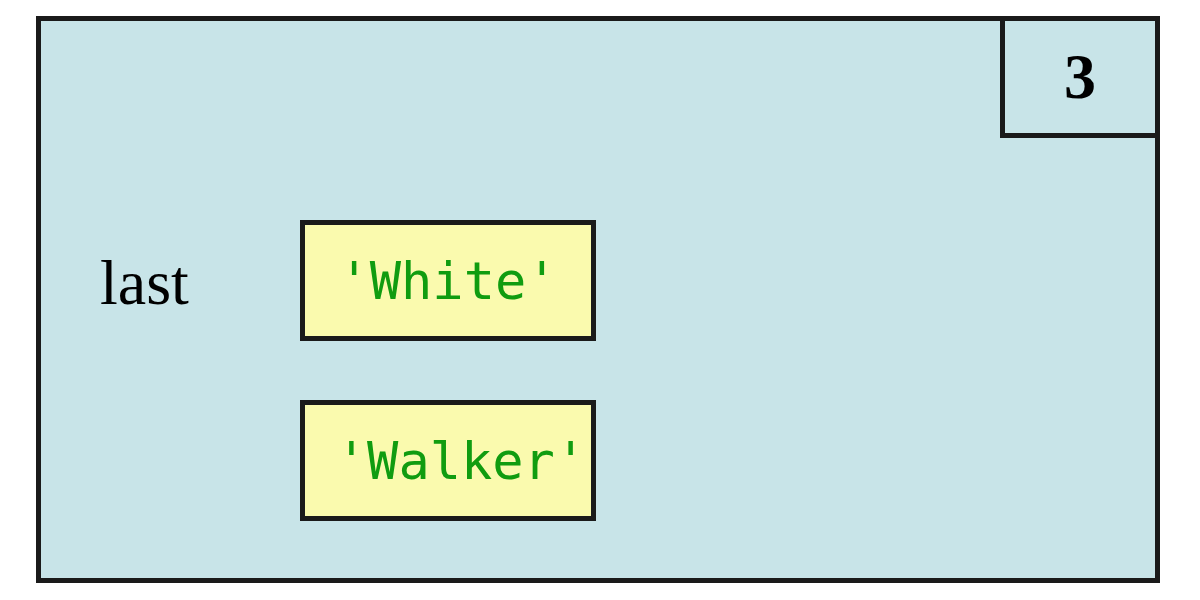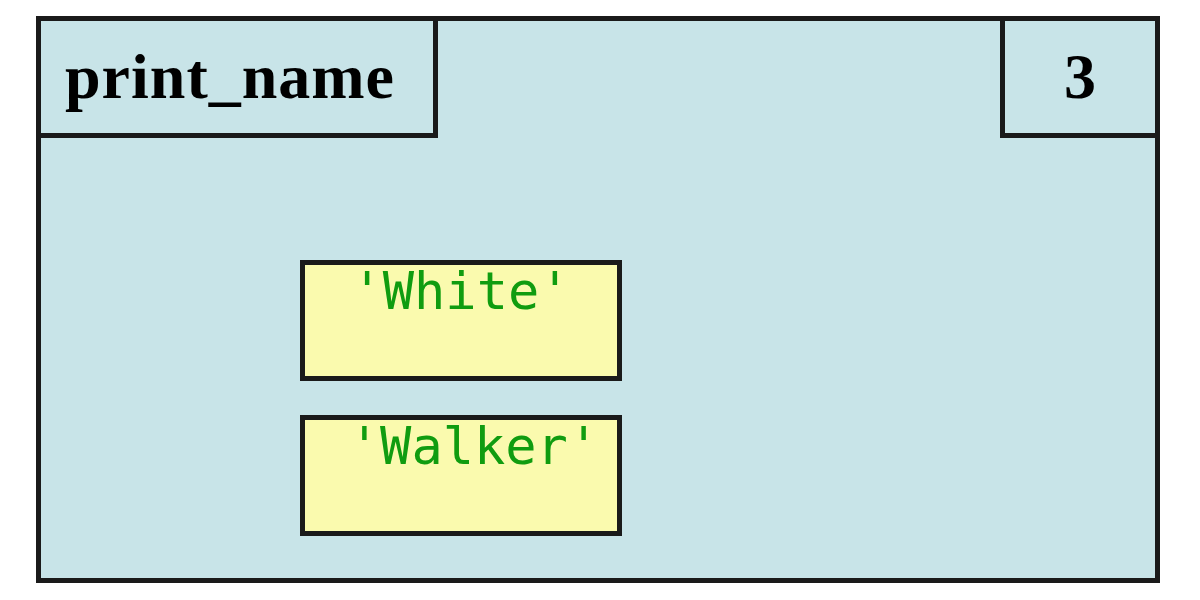--- a/index.html
+++ b/index.html
@@ -75,56 +75,53 @@
     font-size: 64px;
     color: var(--label-text, #000000);
     z-index: 3;
     line-height: 1;
   }
   .var-label.row-0 { left: 100px; top: 222px; }
   .var-label.row-1 { left: 100px; top: 381px; }
   .value-box {
     position: absolute;
     left: 300px;
-    width: 322px;
+    width: 296px;
     height: 121px;
     box-sizing: border-box;
     border: 5px solid var(--border, #1a1a1a);
     background: var(--value-fill, #fafaae);
     display: flex;
-    align-items: flex-start;
+    align-items: center;
     justify-content: center;
     z-index: 3;
-    margin-top: 40px;
   }
   .value-box.row-0 { top: 220px; }
-  .value-box.row-1 { top: 375px; padding-left: 26px; }
+  .value-box.row-1 { top: 400px; padding-left: 26px; }
   .value-box span {
     font-family: "DejaVu Sans Mono", "Liberation Mono", monospace;
     font-size: 52px;
     color: var(--value-text, #109c10);
     line-height: 1;
     white-space: pre;
   }
 </style>
 </head>
 <body>
 
 <div class="canvas">
 
   <div class="frame"></div>
 
-  <div class="name-box">
-    <span>print_name</span>
-  </div>
 
   <div class="line-box">
     <span>3</span>
   </div>
 
+  <div class="var-label row-0">last</div>
 
   <div class="value-box row-0">
     <span>'White'</span>
   </div>
 
 
   <div class="value-box row-1">
     <span>'Walker'</span>
   </div>
 

